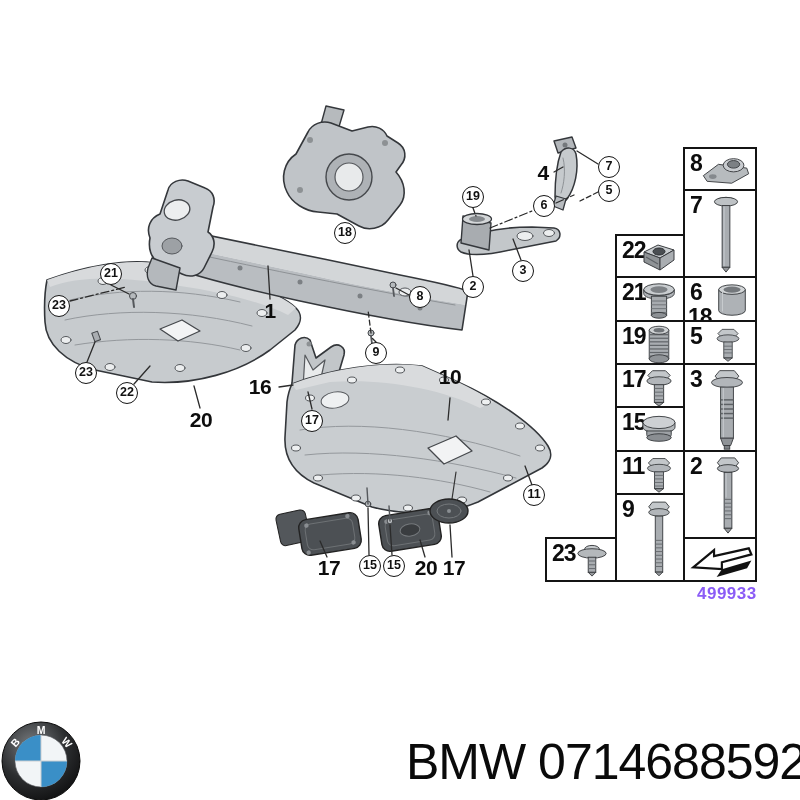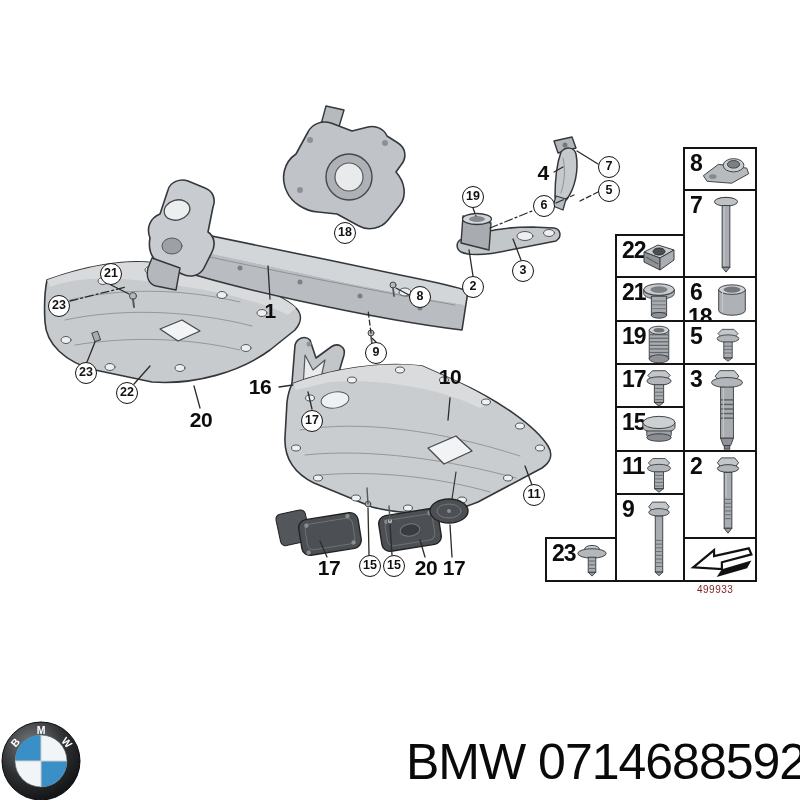--- a/index.html
+++ b/index.html
@@ -24,21 +24,21 @@
     position:absolute;background:#ffffff;border:2px solid #141414;box-sizing:border-box;
   }
   .cellnum{
     position:absolute;top:1px;left:5px;font-size:23px;font-weight:700;color:#0d0d0d;letter-spacing:-1px;
   }
   .cellnum2{
     position:absolute;top:26px;left:3px;font-size:23px;font-weight:700;color:#0d0d0d;letter-spacing:-1px;
   }
   .cellicon{position:absolute;}
   .drawno{
-    position:absolute;left:697px;top:584px;font-size:10px;color:#7f1d1d;letter-spacing:.5px;
+    position:absolute;left:697px;top:584px;font-size:17px;color:#8b5cf6;letter-spacing:.5px;font-weight:bold;
   }
   .caption{
     position:absolute;left:406px;top:733px;font-size:50px;color:#0a0a0a;
     letter-spacing:-1px;white-space:nowrap;
   }
   .logo{position:absolute;left:1px;top:721px;width:80px;height:80px;}
 </style>
 </head>
 <body>
 

